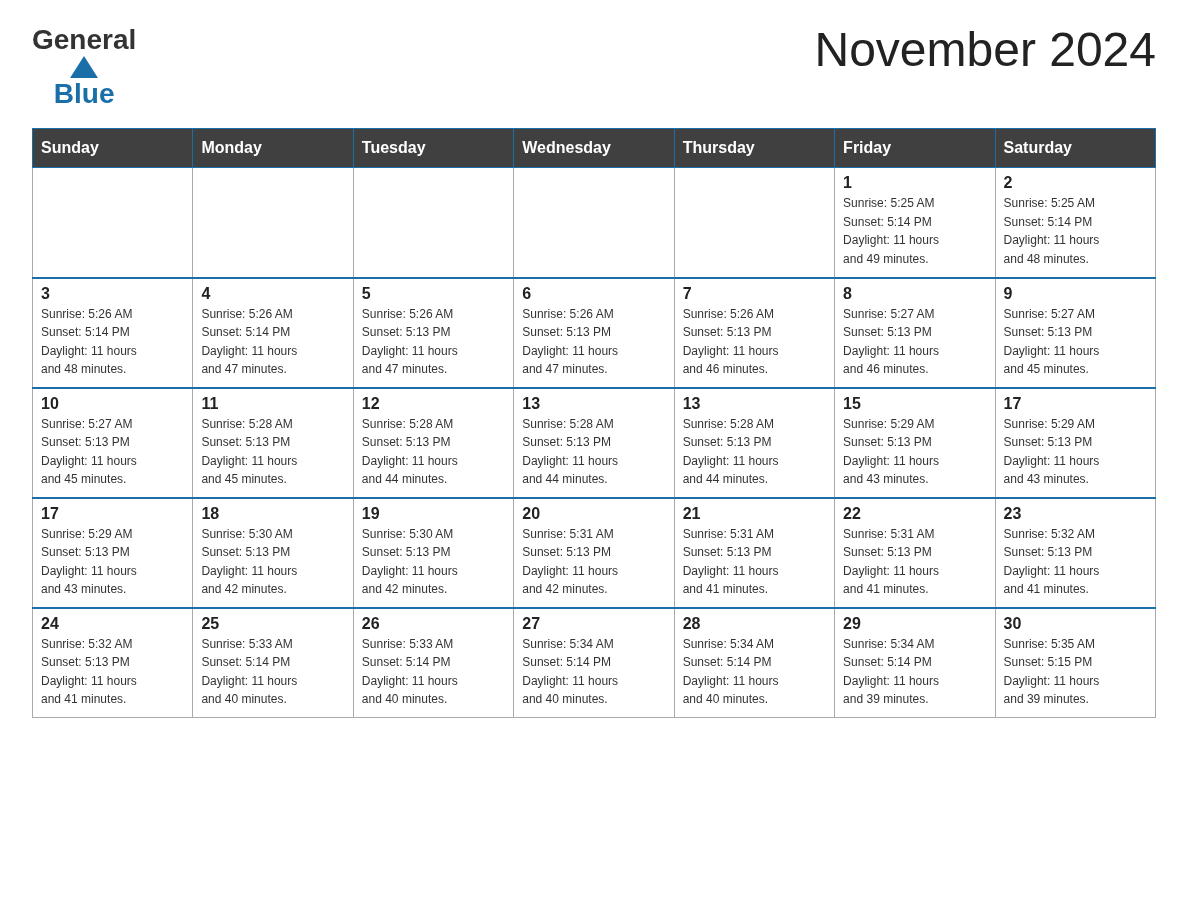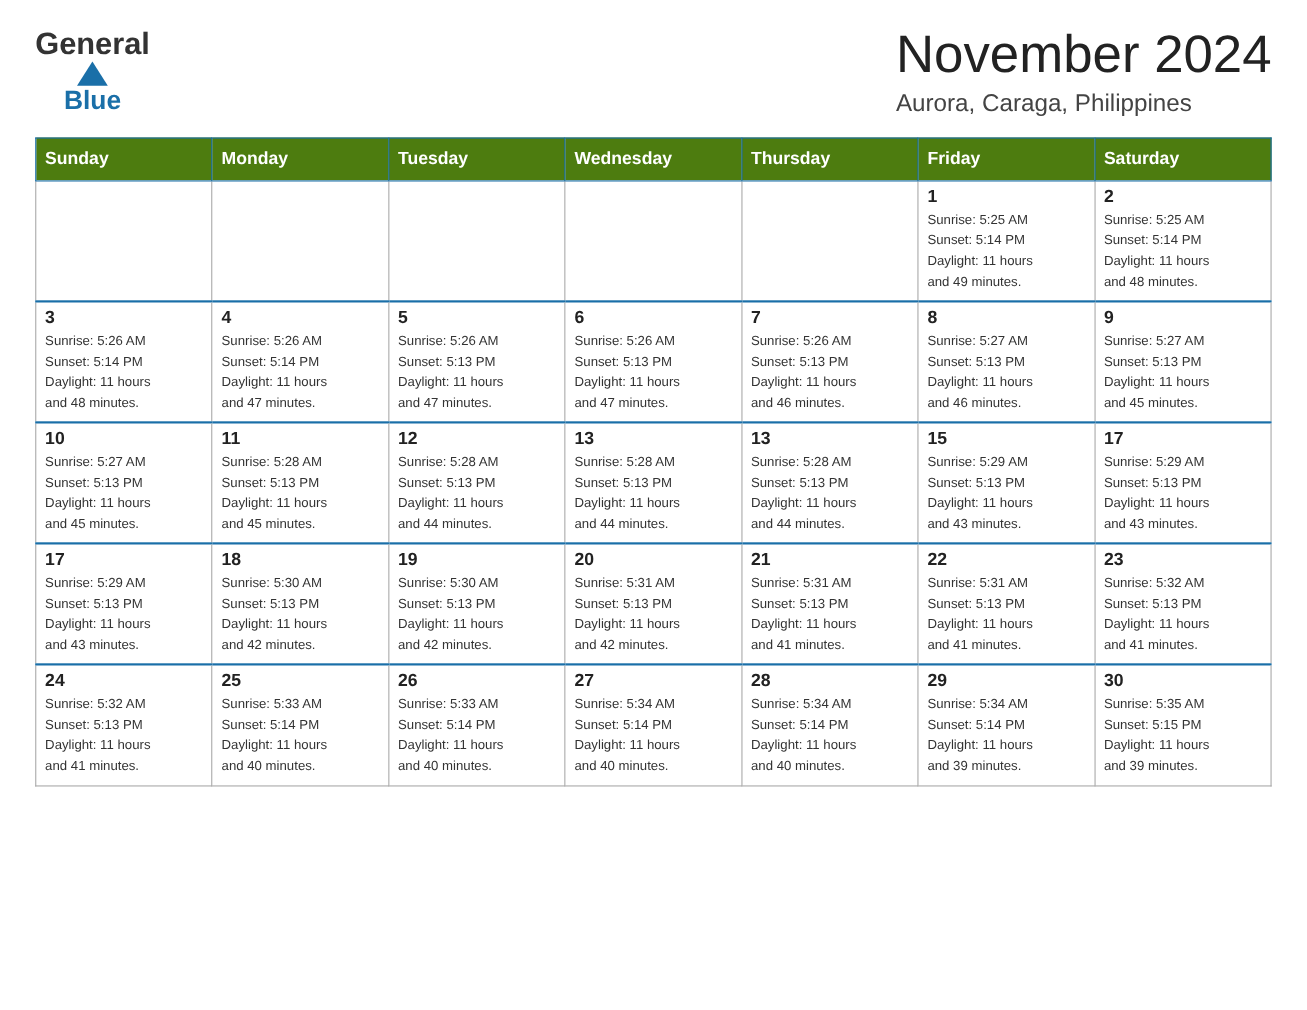--- a/index.html
+++ b/index.html
@@ -34,21 +34,21 @@
       width: 0;
       height: 0;
       border-left: 14px solid transparent;
       border-right: 14px solid transparent;
       border-bottom: 22px solid #1a6fa8;
       margin: 0 2px;
       display: inline-block;
     }
     .logo-blue {
       color: #1a6fa8;
-      font-size: 24px;
+      font-size: 28px;
       font-weight: bold;
     }
     .title-area {
       text-align: left;
     }
     .month-title {
       font-size: 48px;
       font-weight: normal;
       color: #222;
       line-height: 1.1;
@@ -57,21 +57,21 @@
       font-size: 22px;
       color: #444;
       margin-top: 4px;
     }
     .calendar-table {
       width: 100%;
       border-collapse: collapse;
       border: 1px solid #aaa;
     }
     .calendar-table th {
-      background-color: #4d7c0f;
+      background-color: #404040;
       color: #ffffff;
       font-size: 16px;
       font-weight: bold;
       padding: 10px 8px;
       text-align: left;
       border: 1px solid #1a6fa8;
     }
     .calendar-table td {
       vertical-align: top;
       padding: 6px 8px;
@@ -114,21 +114,20 @@
 <div class="header-area">
   <div class="logo-area">
     <div class="logo-text">
       <span class="logo-general">General</span>
       <span class="logo-triangle"></span>
       <span class="logo-blue">Blue</span>
     </div>
   </div>
   <div class="title-area">
     <div class="month-title">November 2024</div>
-    <div class="location-title">Aurora, Caraga, Philippines</div>
   </div>
 </div>
 
 <table class="calendar-table">
   <thead>
     <tr>
     <th>Sunday</th>
         <th>Monday</th>
         <th>Tuesday</th>
         <th>Wednesday</th>

